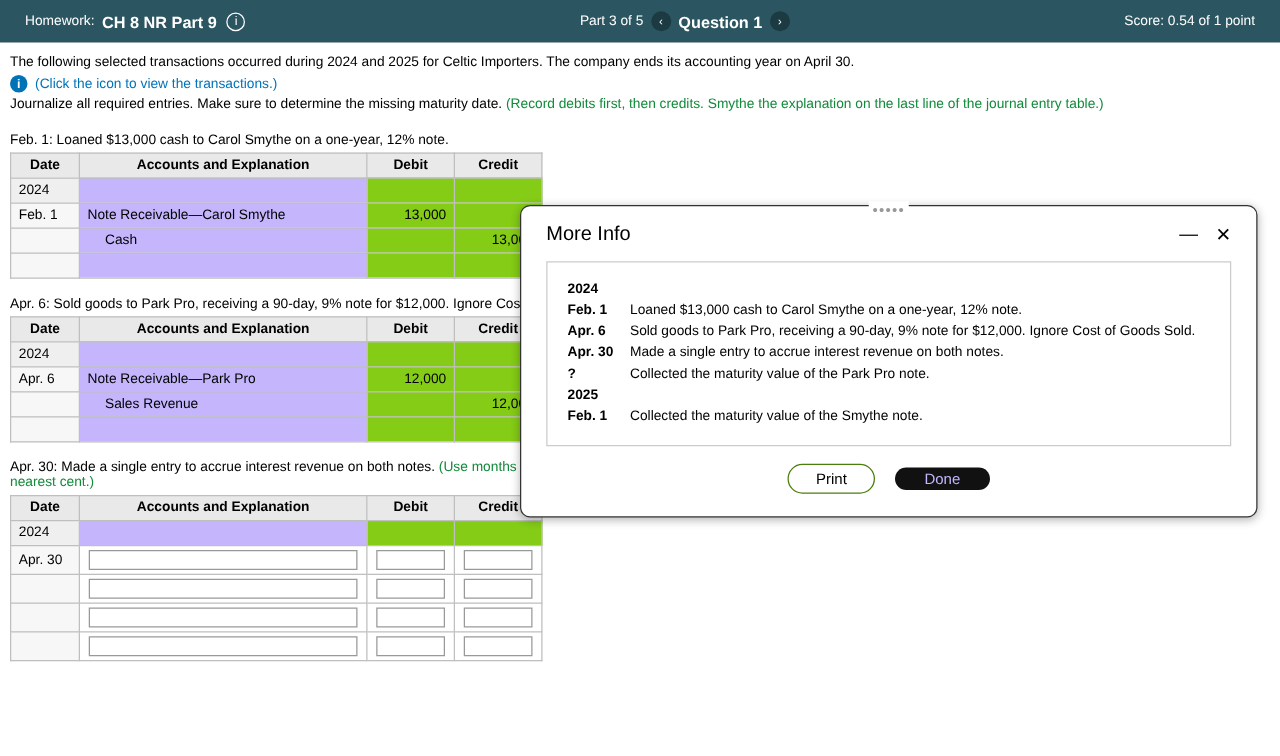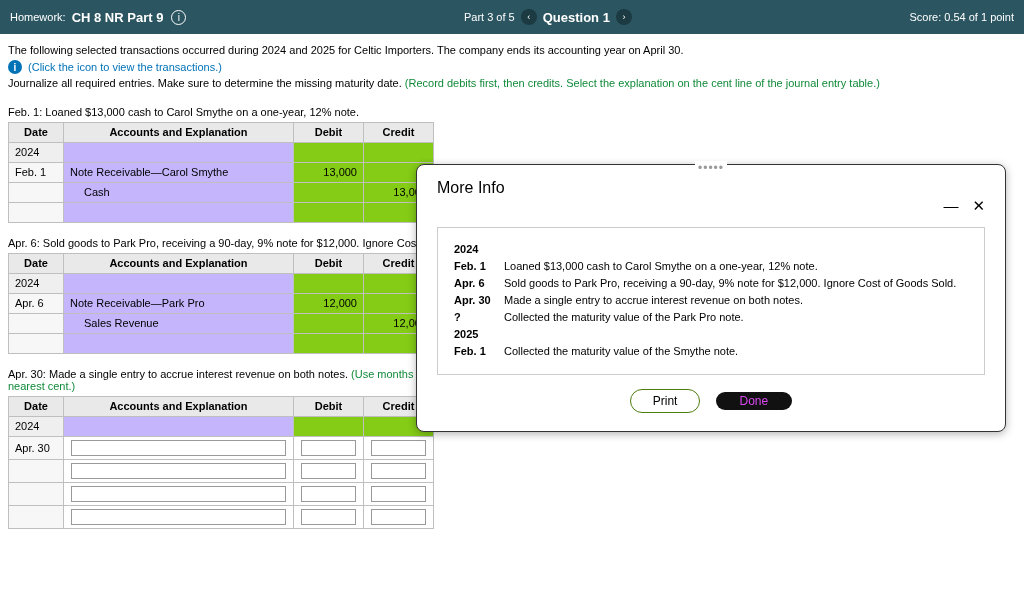--- a/index.html
+++ b/index.html
@@ -1,17 +1,17 @@
 <!DOCTYPE html>
 <html><head>
 <meta charset="utf-8">
 <style>
   * { box-sizing: border-box; margin: 0; padding: 0; }
   body { font-family: Arial, Helvetica, sans-serif; font-size: 11px; width: 1024px; height: 605px; background: #fff; color: #000; overflow: hidden; }
-  .topbar { background: #2b5560; height: 34px; display: flex; align-items: center; color: #fff; padding: 0 10px; }
+  .topbar { background: #2b5560; height: 34px; display: flex; align-items: center; color: #fff; padding: 0 20px; }
   .hw-label { font-weight: normal; }
   .hw-title { font-weight: bold; margin-left: 6px; font-size: 13px; }
   .info-circ { display:inline-flex; width:15px;height:15px;border-radius:50%;border:1px solid #fff;align-items:center;justify-content:center;font-size:10px;margin-left:8px;}
   .center-nav { margin-left: auto; display: flex; align-items: center; gap: 6px; }
   .part-lbl { font-size: 11px; }
   .navbtn { width: 16px; height: 16px; border-radius: 50%; background: #1b3a42; display:inline-flex;align-items:center;justify-content:center;font-size:9px;color:#fff;cursor:pointer;}
   .qlabel { font-weight: bold; font-size: 13px; }
   .score-area { margin-left: auto; font-size: 11px; }
   .content { padding: 8px 8px 0 8px; position: relative; }
   .intro { font-size: 11px; line-height: 1.5; }
@@ -28,31 +28,31 @@
   .col-dr, .col-cr { width: 70px; text-align: right; }
   .yr-cell { background:#efefef; font-weight:normal;}
   .acct-cell { background:#c4b5fd; }
   .amt-cell { background:#84cc16; text-align:right; }
   .expl-row td { font-style: italic; color:#555; background:#f2f2f2;}
   .indent { padding-left: 20px !important; }
   .input-cell { background: #fff; }
   .input-cell div { border:1px solid #999; background:#fff; height:16px; margin:1px; }
   
   .modal { position: absolute; right: 18px; top: 130px; width: 590px; background:#fff; border:1px solid #333; border-radius:8px; box-shadow:0 2px 8px rgba(0,0,0,.3); padding:14px 20px 18px 20px;}
-  .modal-head { display:flex; align-items:flex-start;flex-direction:column; }
+  .modal-head { display:flex; align-items:center; }
   .modal-title { font-size:16px; font-weight:normal; }
   .modal-ctrls { margin-left:auto; display:flex; gap:14px; font-size:15px; }
   .modal-body { border:1px solid #ccc; margin-top:12px; padding:12px 16px; font-size:11px; }
   .mi-row { display:flex; margin-bottom:5px; }
   .mi-date { width:50px; font-weight:bold; }
   .mi-txt { flex:1; }
   .mi-year { font-weight:bold; margin: 3px 0 5px 0; }
   .modal-foot { text-align:center; margin-top:14px; }
   .btn-print { background:#fff; border:1px solid #4d7c0f; border-radius:14px; padding:4px 22px; font-size:12px; cursor:pointer; margin-right:12px;}
-  .btn-done { background:#111; color:#d946ef; border:none; border-radius:14px; padding:2px 24px; font-size:12px; cursor:pointer;}
+  .btn-done { background:#111; color:#c4b5fd; border:none; border-radius:14px; padding:2px 24px; font-size:12px; cursor:pointer;}
   .dots-bridge { position:absolute; left:50%; top:-4px; transform:translateX(-50%); color:#999; font-size:12px; letter-spacing:1px; background:#fff; padding:0 3px;}
 </style>
 </head>
 <body>
 
 <div class="topbar">
   <span class="hw-label">Homework:</span>
   <span class="hw-title">CH 8 NR Part 9</span>
   <span class="info-circ">i</span>
   <div class="center-nav">
@@ -65,21 +65,21 @@
 </div>
 
 <div class="content">
   <div class="intro">
     <div>The following selected transactions occurred during 2024 and 2025 for Celtic Importers. The company ends its accounting year on April 30.</div>
     <div>
       <span class="info-icon">i</span>
       <span class="click-link">(Click the icon to view the transactions.)</span>
     </div>
     <div>
-      <span>Journalize all required entries. Make sure to determine the missing maturity date. </span><span class="green-note">(Record debits first, then credits. Select the explanation on the cent line of the journal entry table.)</span>
+      <span>Journalize all required entries. Make sure to determine the missing maturity date. </span><span class="green-note">(Record debits first, then credits. Smythe the explanation on the last line of the journal entry table.)</span>
     </div>
   </div>
 
   <div class="entry-block">
     <div class="entry-title">Feb. 1: Loaned $13,000 cash to Carol Smythe on a one-year, 12% note.</div>
     <table class="journal">
       <tbody>
           <tr>
         <th class="col-date">Date</th>
         <th class="col-acct">Accounts and Explanation</th>

